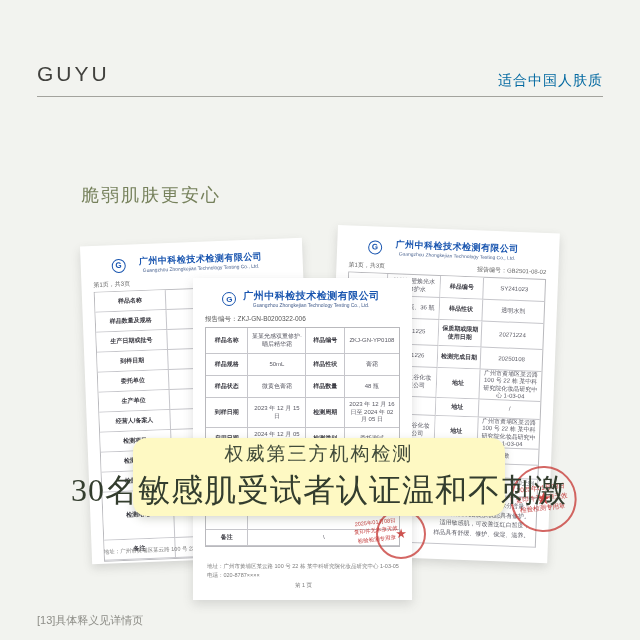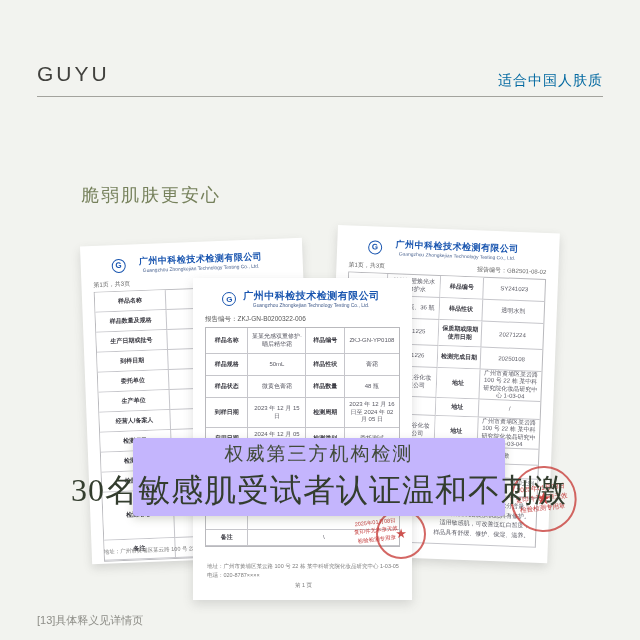--- a/index.html
+++ b/index.html
@@ -67,22 +67,22 @@
   .stamp{position:absolute;border:2.5px solid rgba(198,52,48,.75);border-radius:50%;z-index:6;}
   .stamp .star{position:absolute;left:50%;top:50%;transform:translate(-50%,-54%);color:rgba(198,52,48,.85);}
   .stamp-text{position:absolute;color:rgba(190,40,40,.9);text-align:center;z-index:7;line-height:1.5;}
   .mid-stamp{left:183px;top:231px;width:46px;height:46px;}
   .mid-stamp .star{font-size:13px;}
   .mid-stamp-text{left:128px;top:240px;width:110px;font-size:5.5px;transform:rotate(-6deg);}
   .right-stamp{left:183px;top:233px;width:62px;height:62px;}
   .right-stamp .star{font-size:18px;}
   .right-stamp-text{left:150px;top:250px;width:128px;font-size:6.5px;transform:rotate(-8deg);}
   
-  .banner{position:absolute;left:133px;top:438px;width:372px;height:78px;border-radius:3px;
-          background:#c4b5fd;z-index:10;box-shadow:0 3px 8px rgba(90,100,70,.25);
+  .banner{position:absolute;left:133px;top:438px;width:372px;height:78px;border-radius:14px;
+          background:#fef9c3;z-index:10;box-shadow:0 3px 8px rgba(90,100,70,.25);
           display:flex;flex-direction:column;align-items:center;justify-content:center;
           font-family:"Liberation Serif",serif;}
   .banner-l1{font-size:19px;color:#414b3a;letter-spacing:2px;}
   .banner-l2{font-size:32px;color:#333d2e;letter-spacing:1px;margin-top:2px;white-space:nowrap;}
   
   .footnote{position:absolute;left:37px;top:613px;font-size:11px;color:#8e8e88;}
 </style>
 </head>
 <body>
 

